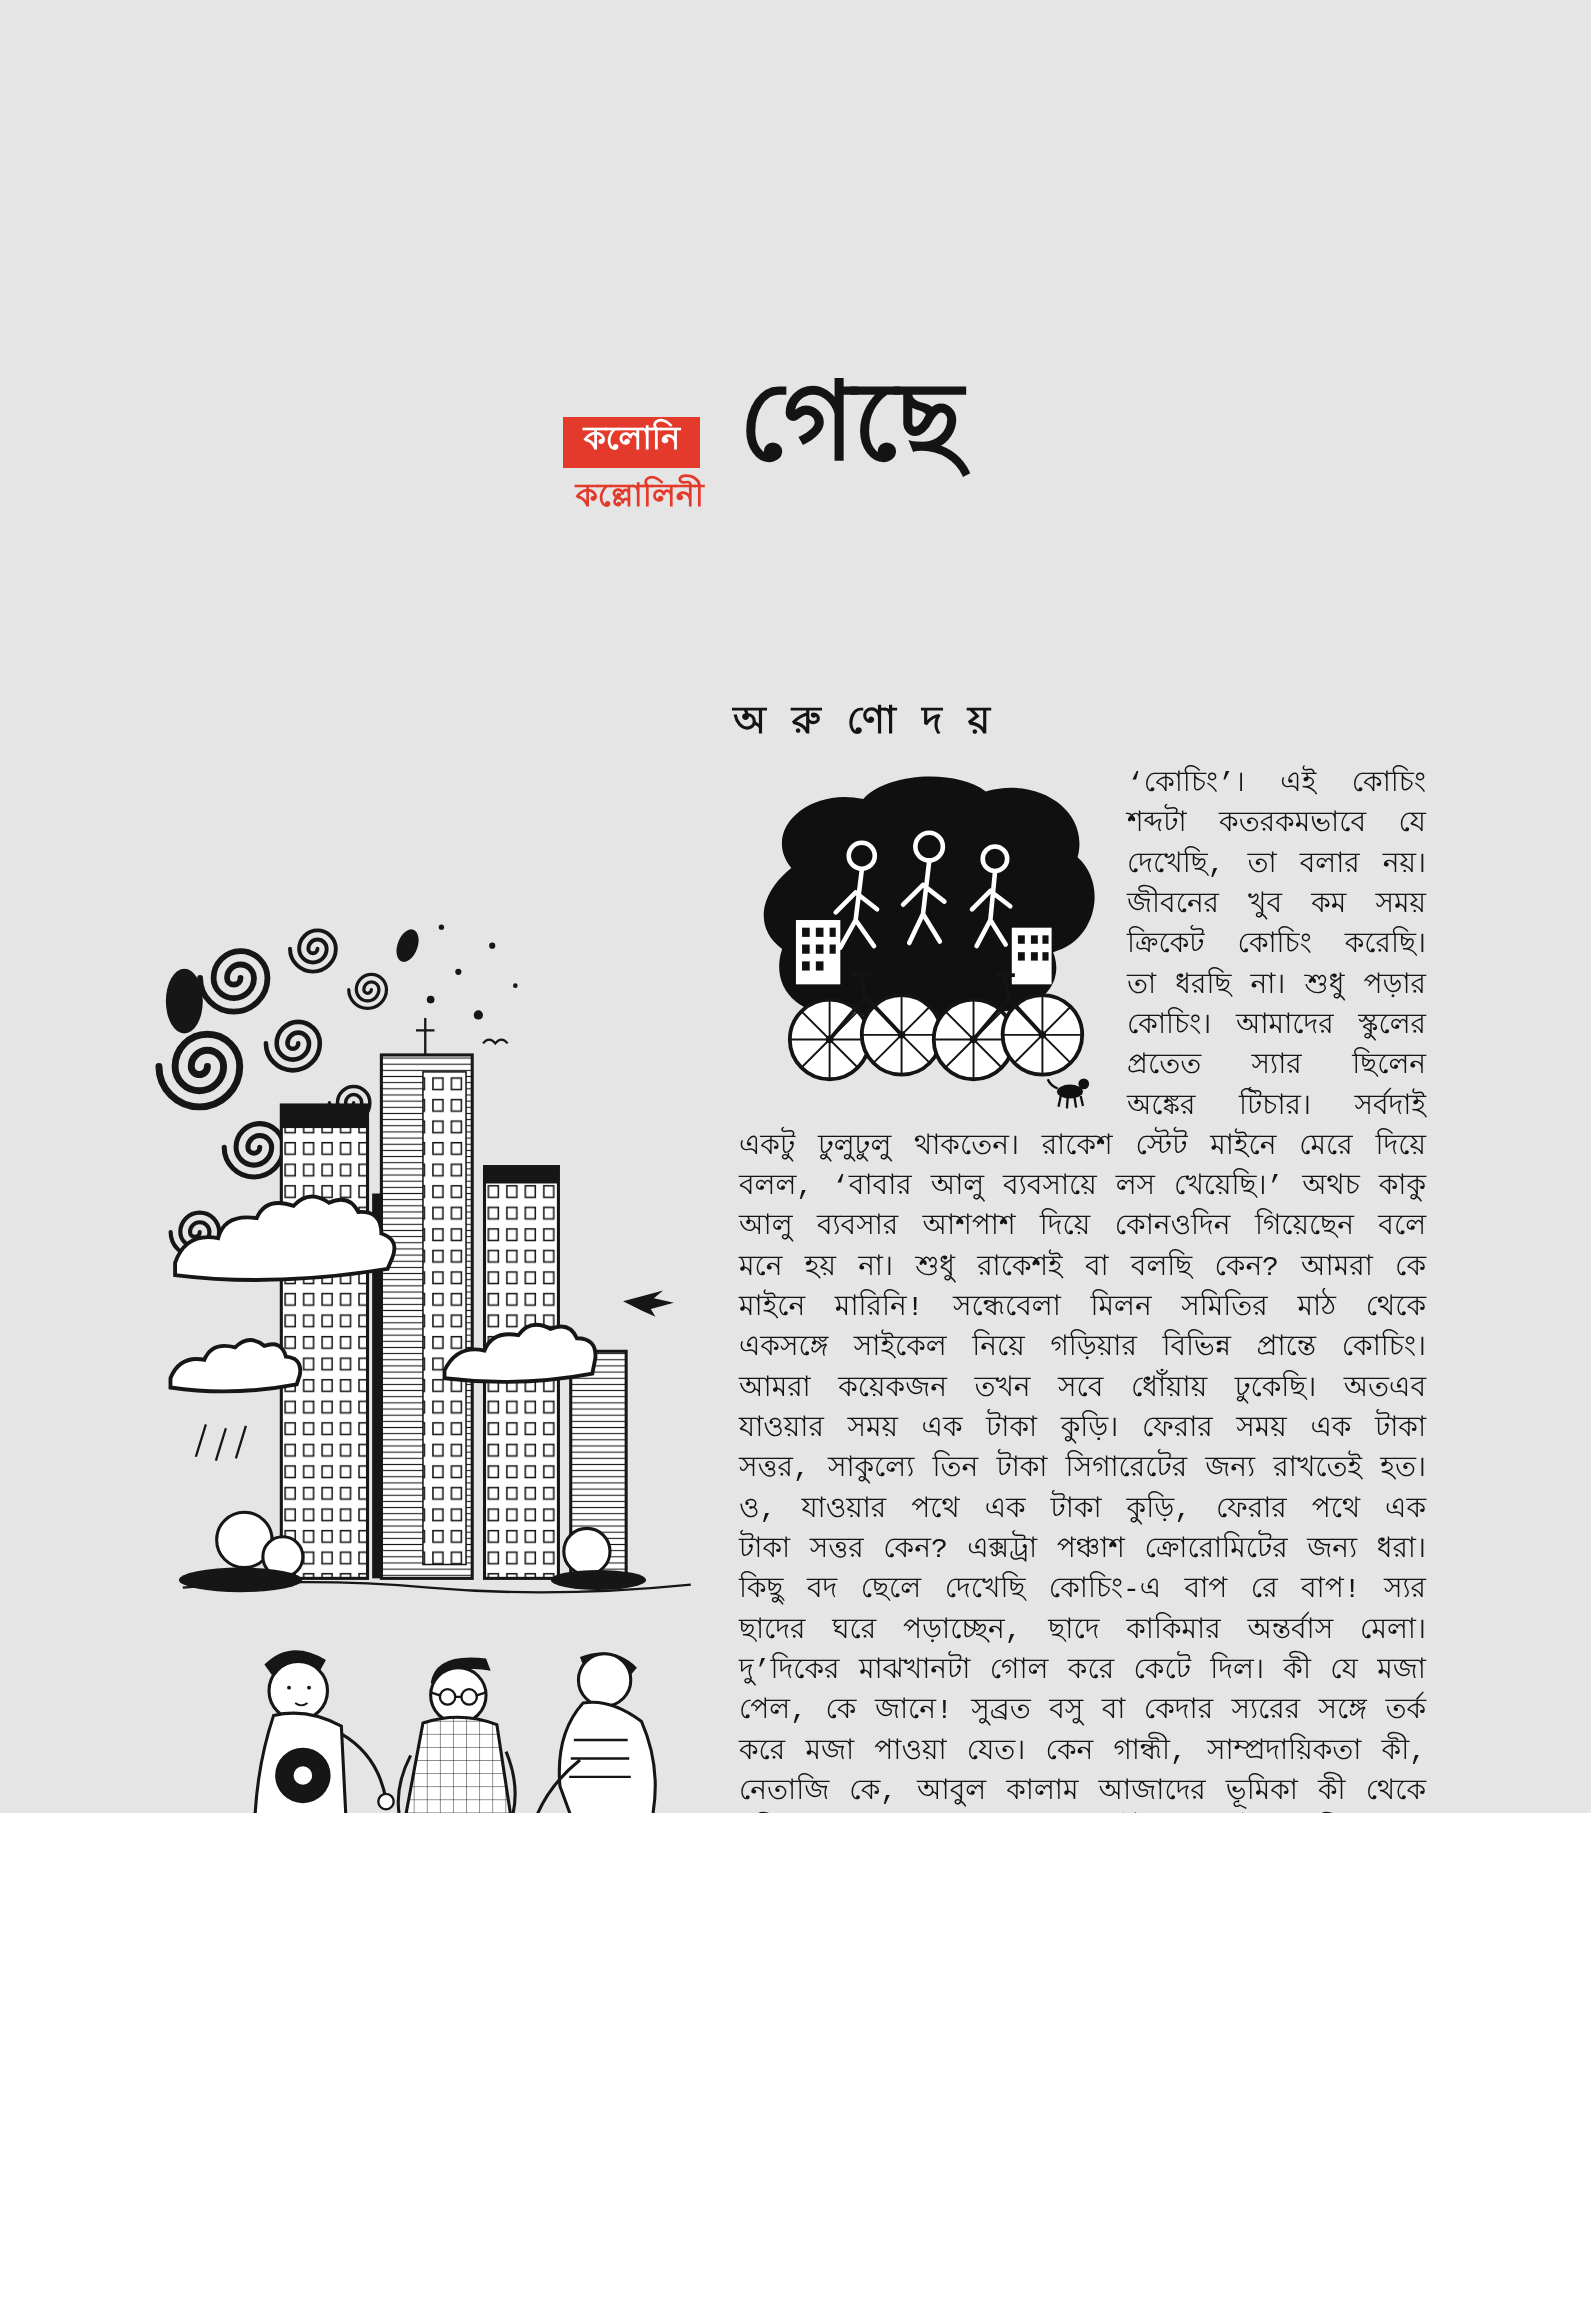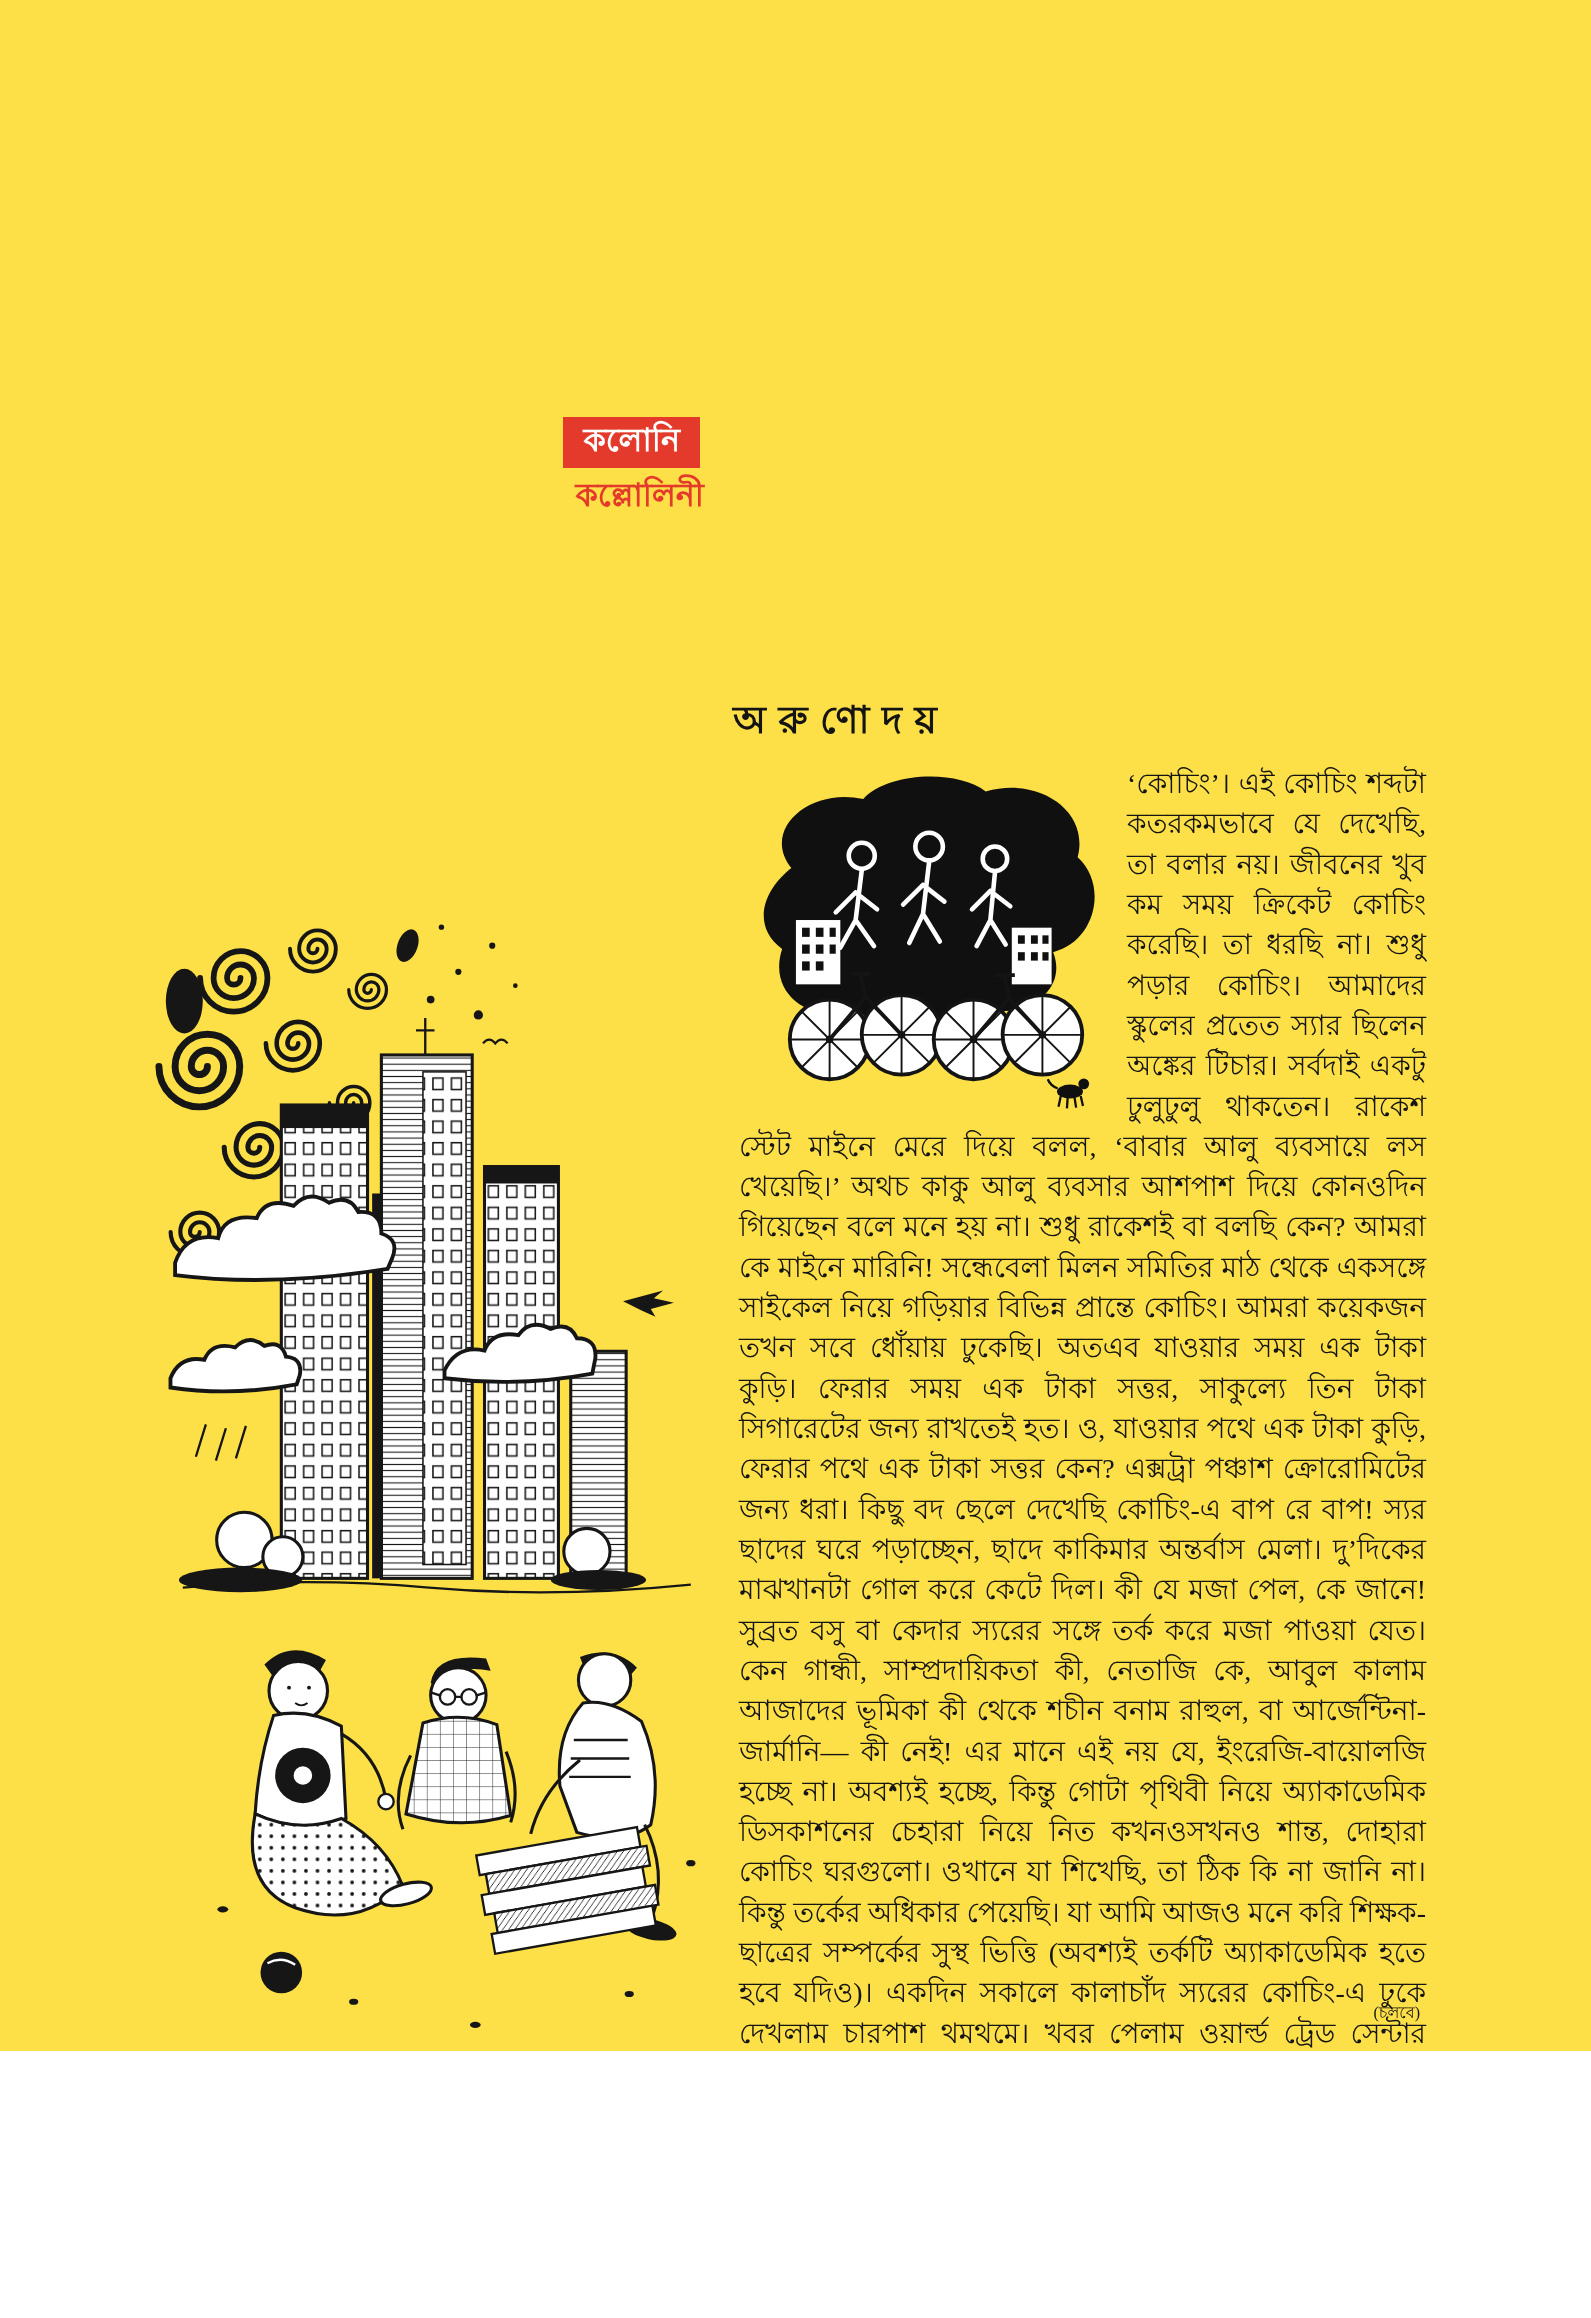--- a/index.html
+++ b/index.html
@@ -1,20 +1,20 @@
 <!DOCTYPE html>
 <html lang="bn" style="--accent: #e43a2b; --ink: #141414;font-size:12.3px"><head>
 <meta charset="utf-8">
 <style>
   :root { --accent:#e43a2b; --ink:#141414; }
   * { margin:0; padding:0; box-sizing:border-box; }
   html,body { background:#ffffff; }
   .page {
-    position:relative; width:1591px; height:2051px; background:#fde047;
-    overflow:hidden; font-family:Liberation Serif, serif; color:var(--ink);
+    position:relative; width:1591px; height:1813px; background:#e5e5e5;
+    overflow:hidden; font-family:Liberation Mono, monospace; color:var(--ink);
   }
   .kicker {
     position:absolute; right:891px; top:417px;
     background:var(--accent); color:#fff; font-weight:bold;
     font-size:32px; line-height:1.1; padding:6.2px 20px 9.2px;
   }
   .kicker-sub {
     position:absolute; right:887px; top:470px;
     color:var(--accent); font-weight:bold; font-size:32px;
   }
@@ -50,20 +50,21 @@
 </head>
 <body>
 
 <div class="page">
 
   <div class="kicker">কলোনি</div>
   <div class="kicker-sub">কল্লোলিনী</div>
 
 
   <div class="headline">
+    <div>গেছে</div>
   </div>
 
   <div class="byline">অ রু ণো দ য়</div>
 
   <div class="body">
     <div class="bike-illo">
       <svg viewBox="0 0 480 452" aria-hidden="true">
         <defs>
           <g id="spokes" stroke="#141414" stroke-width="2.5">
             <path d="M-52 0H52 M0 -52V52 M-37 -37L37 37 M-37 37L37 -37" fill="none"></path>

